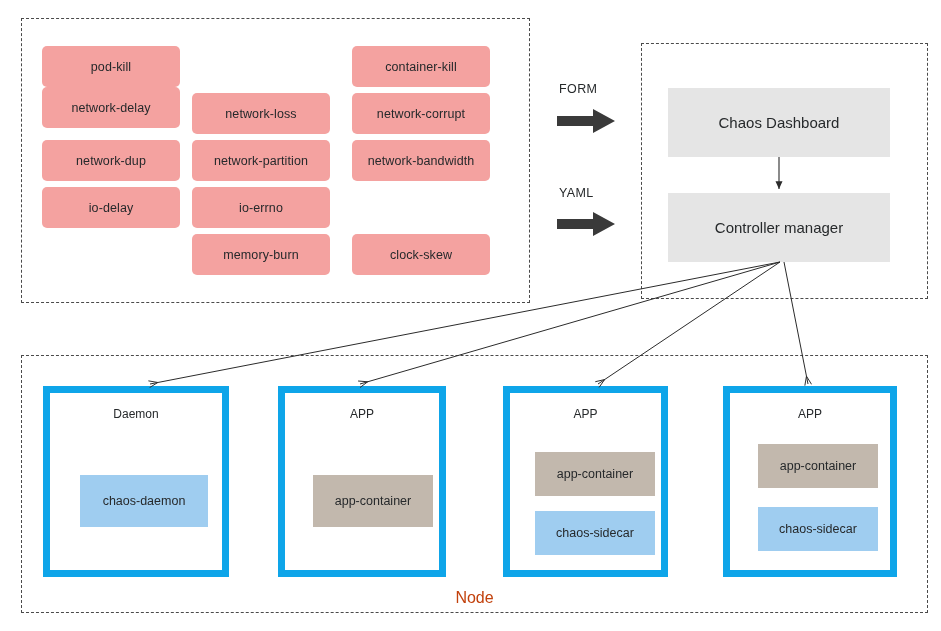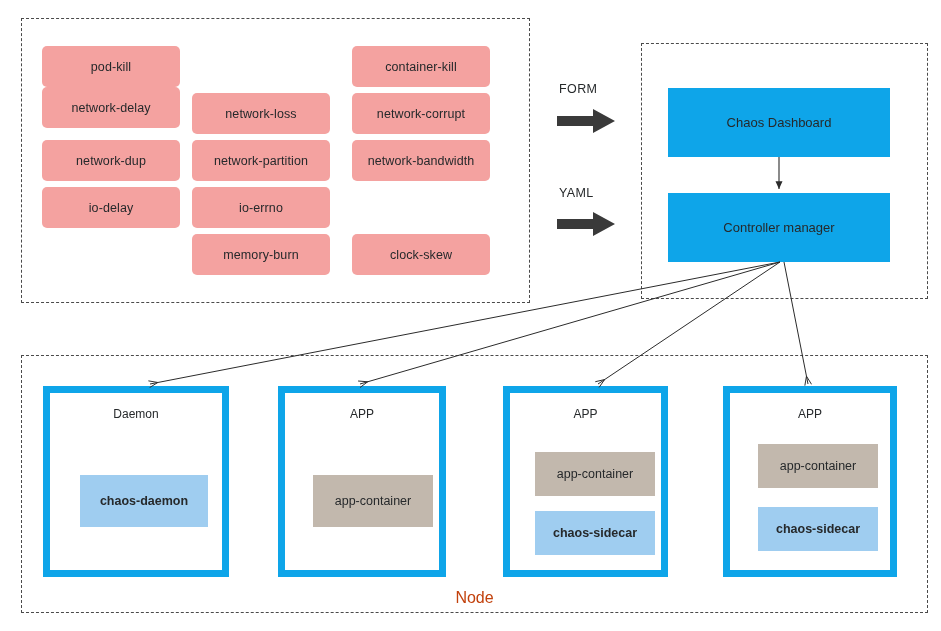--- a/index.html
+++ b/index.html
@@ -42,26 +42,26 @@
     letter-spacing: .1px;
     box-sizing: border-box;
   }
 
   
   .cp-block {
     position: absolute;
     left: 668px;
     width: 222px;
     height: 69px;
-    background: #0ea5e9;
+    background: #e5e5e5;
     display: flex;
     align-items: center;
     justify-content: center;
     color: #26292b;
-    font-size: 13px;
+    font-size: 15px;
     box-sizing: border-box;
   }
   #chaos-dashboard   { top: 88px; }
   #controller-manager{ top: 193px; }
 
   
   .ingress-label {
     position: absolute;
     left: 559px;
     color: #26292b;
@@ -108,21 +108,21 @@
 
   .container-block {
     position: absolute;
     display: flex;
     align-items: center;
     justify-content: center;
     font-size: 12.5px;
     color: #26292b;
     box-sizing: border-box;
   }
-  .blue  { background: #9FCDF0; font-weight: bold; }
+  .blue  { background: #9FCDF0; }
   .tan   { background: #C2B8AD; }
 
   
   #chaos-daemon-block { left: 30px; top: 82px; width: 128px; height: 52px; }
   
   #app-container-2    { left: 28px; top: 82px; width: 120px; height: 52px; }
   
   #app-container-3    { left: 25px; top: 59px; width: 120px; height: 44px; }
   #chaos-sidecar-3    { left: 25px; top: 118px; width: 120px; height: 44px; }
   

